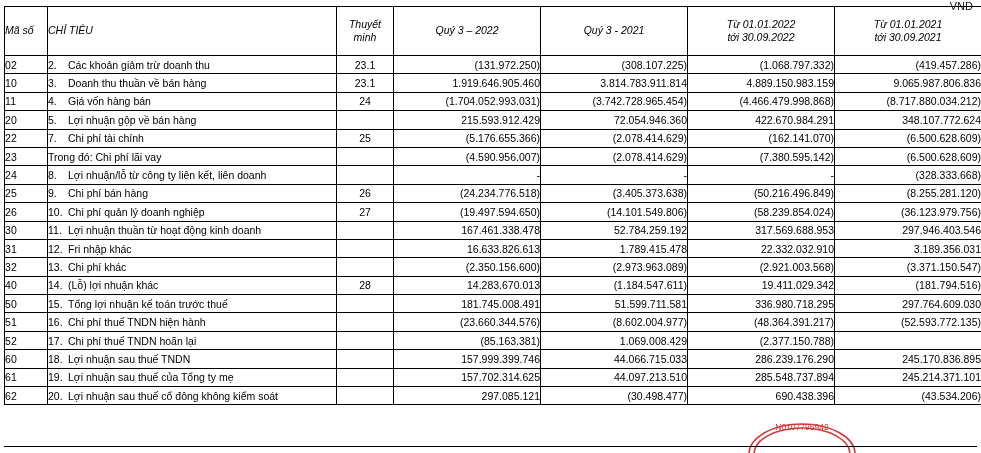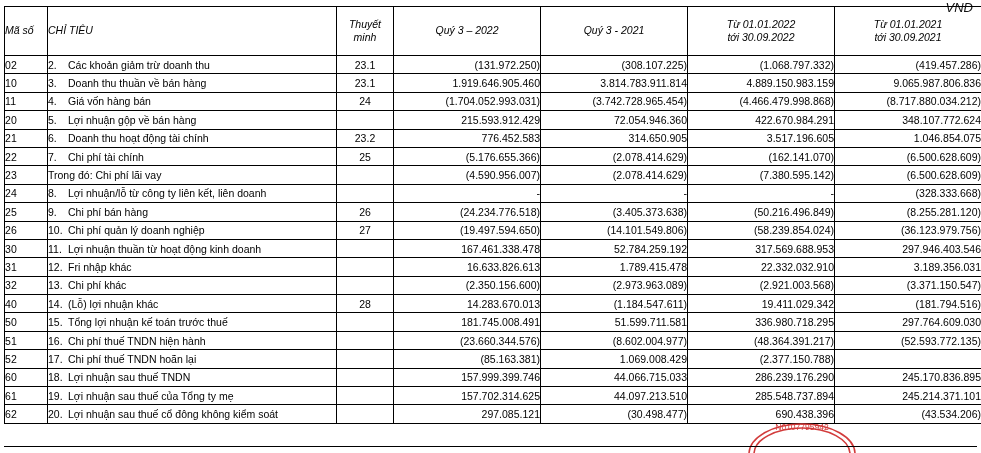--- a/index.html
+++ b/index.html
@@ -15,22 +15,21 @@
     position: relative;
     width: 981px;
     height: 453px;
     overflow: hidden;
     background: #ffffff;
   }
   .unit-line {
     position: absolute;
     top: 0px;
     right: 8px;
-    font-size: 13px;
-    font-style: italic;
+    font-size: 11px;
     color: #111;
   }
   table.fs {
     position: absolute;
     top: 6px;
     left: 4px;
     width: 973px;
     border-collapse: collapse;
     table-layout: fixed;
     font-size: 10.5px;
@@ -184,29 +183,20 @@
         <tr>
           <td class="code">20</td>
           <td class="label"><span class="idx">5.</span><span class="lbl-text">Lợi nhuận gộp về bán hàng</span></td>
           <td class="note"></td>
           <td class="num">215.593.912.429</td>
           <td class="num">72.054.946.360</td>
           <td class="num">422.670.984.291</td>
           <td class="num">348.107.772.624</td>
         </tr>
         <tr>
-          <td class="code">21</td>
-          <td class="label"><span class="idx">6.</span><span class="lbl-text">Doanh thu hoạt động tài chính</span></td>
-          <td class="note">23.2</td>
-          <td class="num">776.452.583</td>
-          <td class="num">314.650.905</td>
-          <td class="num">3.517.196.605</td>
-          <td class="num">1.046.854.075</td>
-        </tr>
-        <tr>
           <td class="code">22</td>
           <td class="label"><span class="idx">7.</span><span class="lbl-text">Chi phí tài chính</span></td>
           <td class="note">25</td>
           <td class="num">(5.176.655.366)</td>
           <td class="num">(2.078.414.629)</td>
           <td class="num">(162.141.070)</td>
           <td class="num">(6.500.628.609)</td>
         </tr>
         <tr class="italic">
           <td class="code">23</td>

